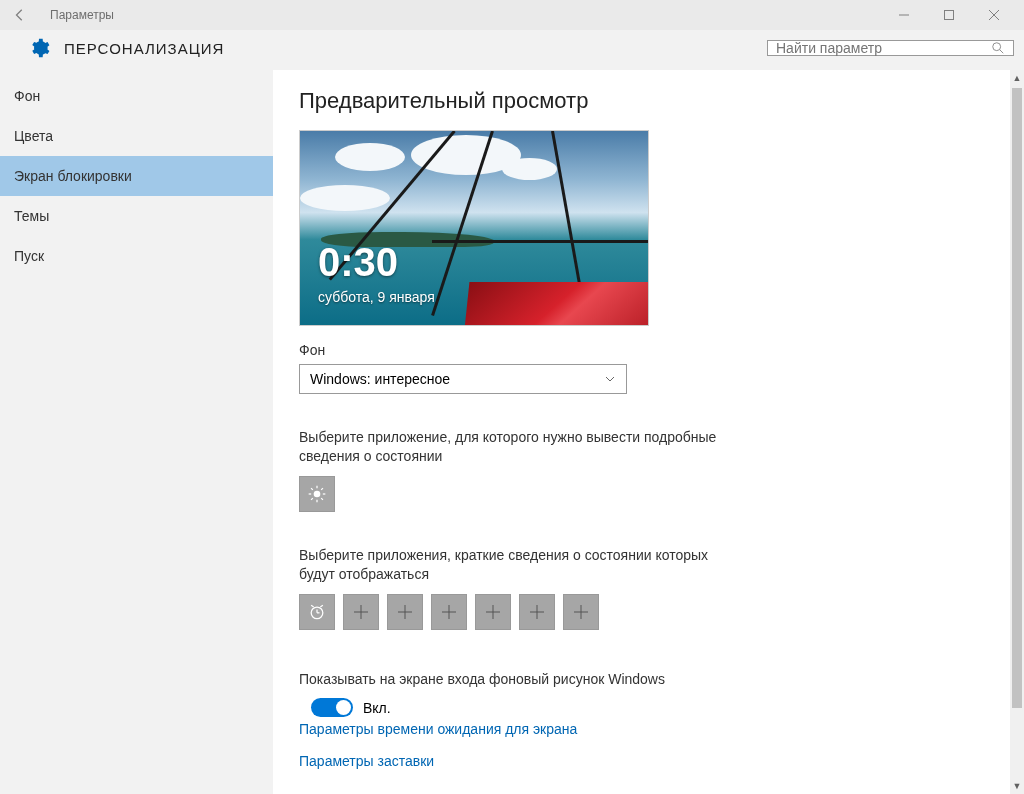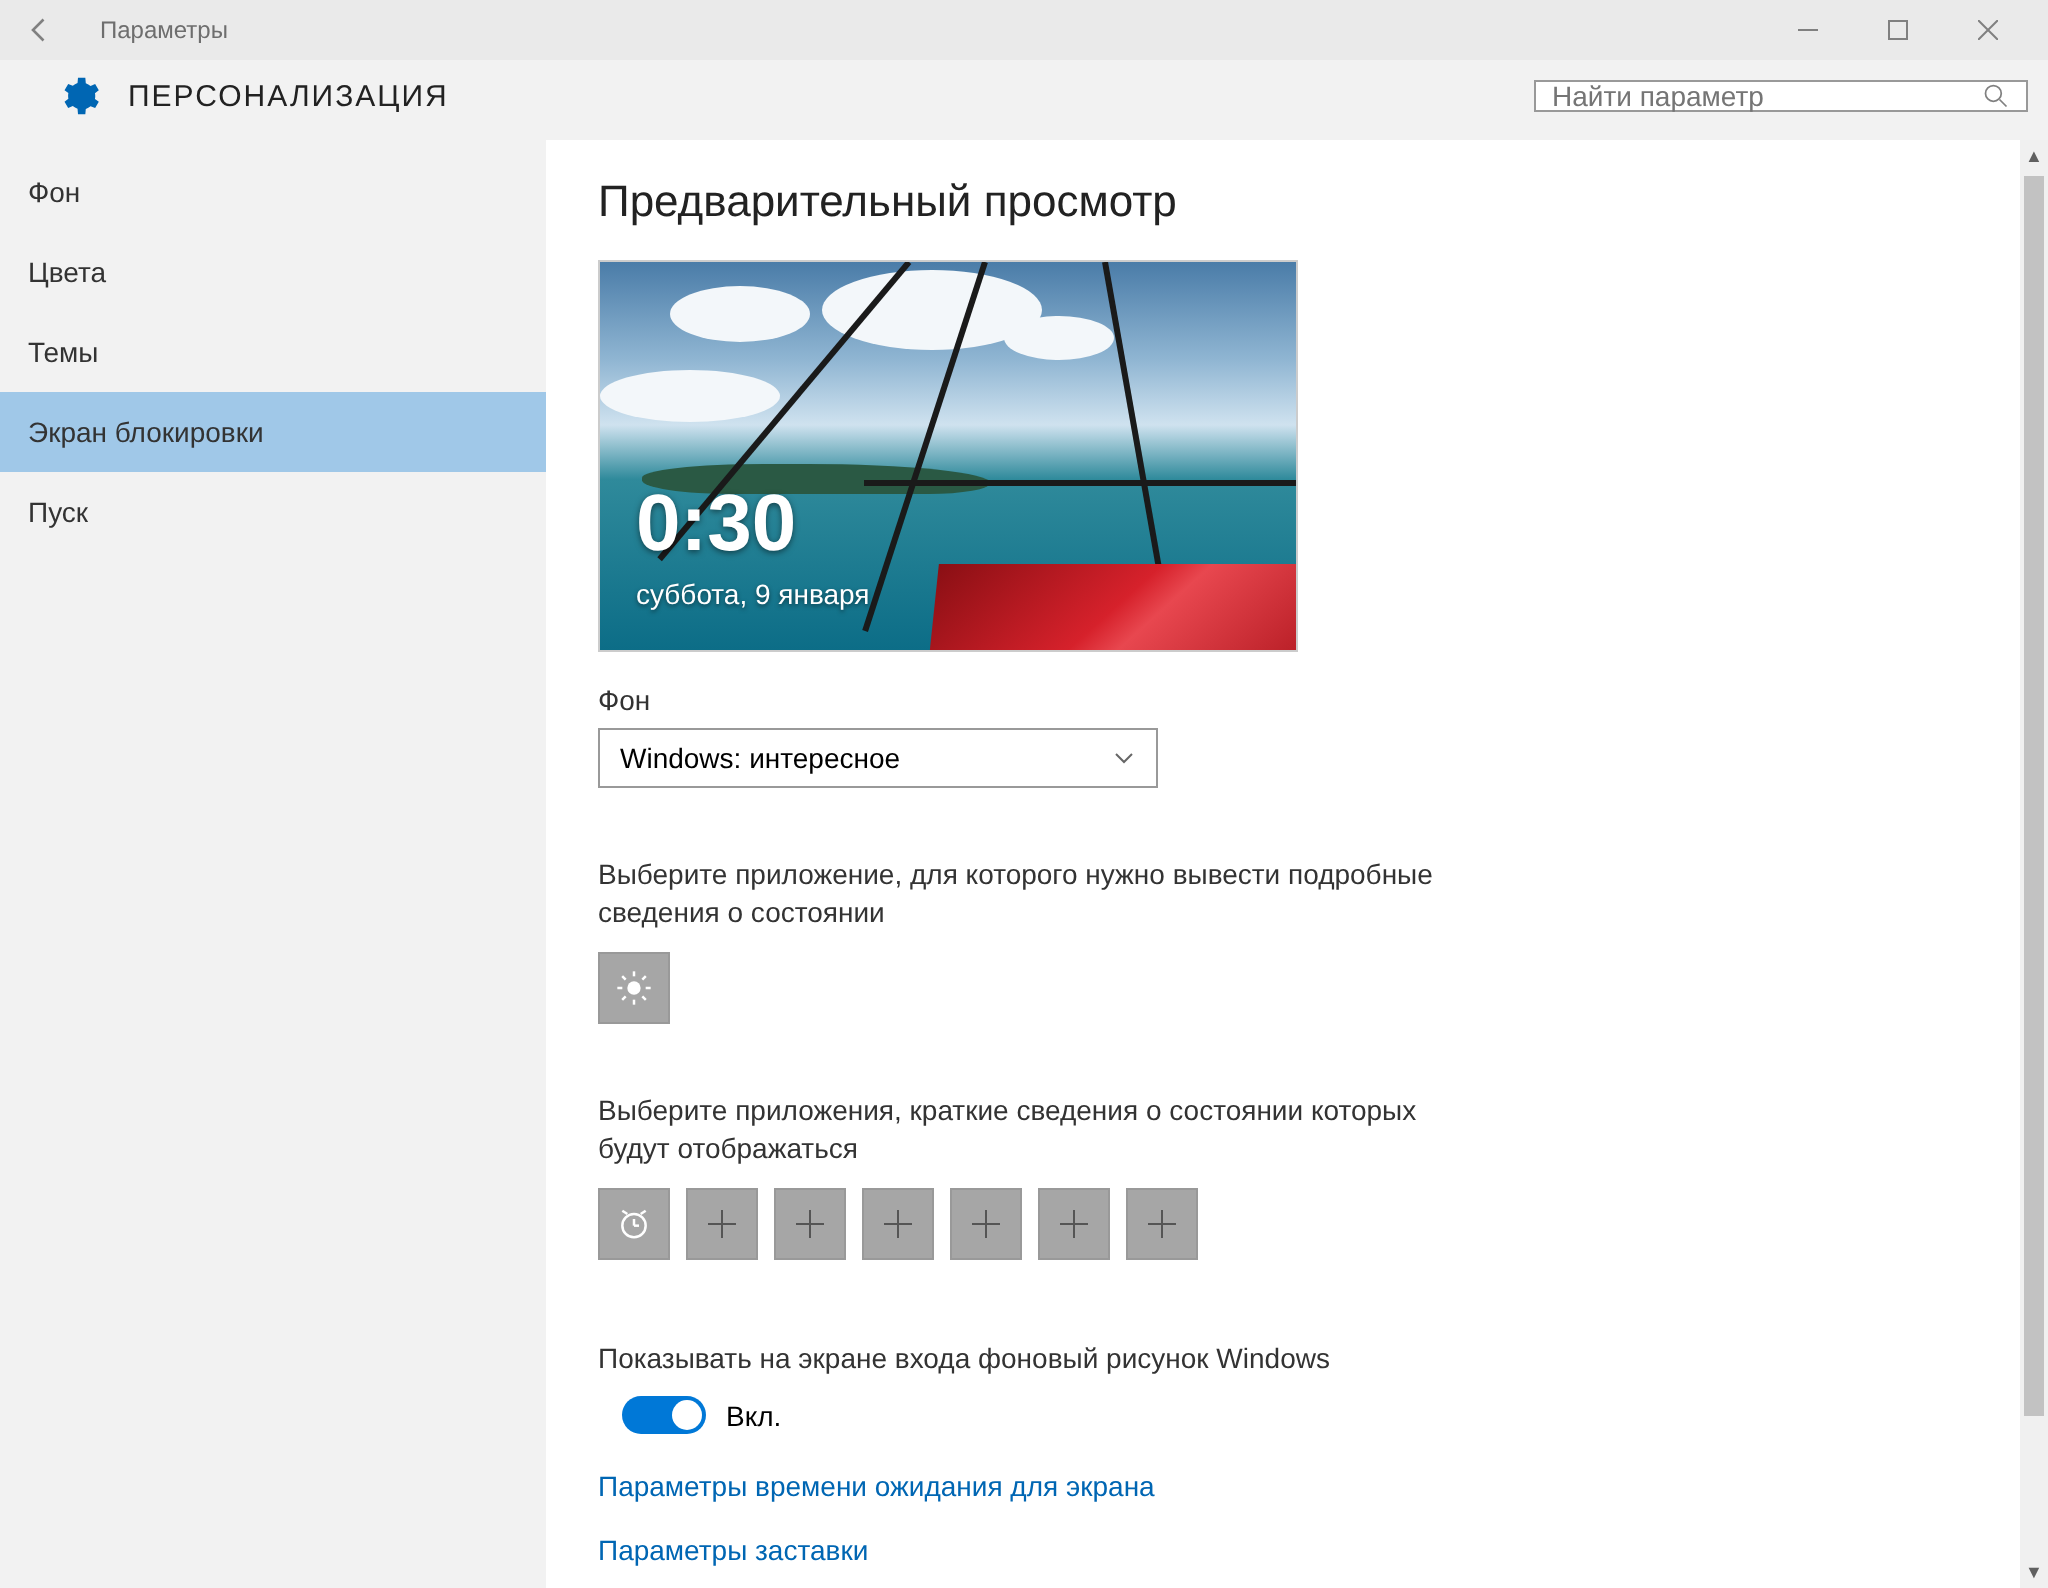--- a/index.html
+++ b/index.html
@@ -30,34 +30,34 @@
 .preview { width: 350px; height: 196px; border: 1px solid #ccc; position: relative; overflow: hidden; }
 .sky { position: absolute; inset: 0; background: linear-gradient(to bottom, #4a7ca8 0%, #8fb5d2 25%, #cfe2ef 42%, #2f8a9b 56%, #0c6d87 100%); }
 .cloud { position: absolute; background: #f3f7fa; border-radius: 50%; }
 .island { position: absolute; left: 6%; top: 52%; width: 50%; height: 8%; background: #2a5944; border-radius: 40% 60% 20% 30% / 50% 70% 40% 50%; }
 .plane-strut { position: absolute; background: #1a1a1a; }
 .plane-wing { position: absolute; right: -6%; bottom: -2%; width: 58%; height: 24%; background: linear-gradient(135deg, #8a0f14 0%, #d6212b 45%, #e8474f 55%, #b0171f 100%); transform: skewX(-6deg); }
 .lock-time { position: absolute; left: 18px; bottom: 40px; color: #fff; font-size: 40px; font-weight: 700; text-shadow: 0 1px 3px rgba(0,0,0,.5); }
 .lock-date { position: absolute; left: 18px; bottom: 20px; color: #fff; font-size: 14px; text-shadow: 0 1px 2px rgba(0,0,0,.5); }
 
 .field-label { font-size: 14px; color: #333; margin-top: 16px; margin-bottom: 6px; }
-.dropdown { width: 280px; height: 30px; border: 1px solid #999; display: flex; align-items: center; padding: 0 10px; font-size: 14px; background: #fff; cursor: pointer; justify-content: space-between; }
+.dropdown { width: 328px; height: 30px; border: 1px solid #999; display: flex; align-items: center; padding: 0 10px; font-size: 14px; background: #fff; cursor: pointer; justify-content: space-between; }
 .dropdown .chev { color: #666; }
 
 .desc-text { font-size: 14px; color: #333; margin-top: 34px; margin-bottom: 10px; max-width: 430px; line-height: 1.35; }
 
 .app-slot { width: 36px; height: 36px; border: 1px solid #999; background: #a6a6a6; display: inline-flex; align-items: center; justify-content: center; color: #fff; cursor: pointer; }
 .slots-row { display: flex; gap: 8px; }
 
 .toggle-row { display: flex; align-items: center; gap: 10px; margin-top: 10px; padding-left: 12px; }
 .toggle { width: 42px; height: 19px; background: #0078d7; border-radius: 10px; position: relative; cursor: pointer; }
 .toggle .knob { position: absolute; right: 2px; top: 2px; width: 15px; height: 15px; background: #fff; border-radius: 50%; }
 .toggle-label { font-size: 14px; }
 
-.link { color: #0066b3; font-size: 14px; margin-top: 18px; display: block; cursor: pointer; }
+.link { color: #0066b3; font-size: 14px; margin-top: 4px; display: block; cursor: pointer; }
 .link + .link { margin-top: 16px; }
 
 .scrollbar { position: absolute; right: 0; top: 0; width: 14px; height: 100%; background: #f0f0f0; }
 .scrollbar .thumb { position: absolute; left: 2px; right: 2px; top: 18px; height: 620px; background: #c2c2c2; }
 .scrollbar .arrow { position: absolute; left: 0; right: 0; height: 16px; display: flex; align-items: center; justify-content: center; color: #606060; font-size: 9px; }
 .scrollbar .arrow.up { top: 0; }
 .scrollbar .arrow.down { bottom: 0; }
 </style>
 </head>
 <body>
@@ -100,22 +100,22 @@
         <circle cx="6.5" cy="6.5" r="4.5" stroke="currentColor" fill="none"></circle>
         <line x1="10" y1="10" x2="14" y2="14" stroke="currentColor"></line>
       </svg>
   </div>
 </div>
 
 <div class="body-area">
   <div class="sidebar">
     <div class="side-item">Фон</div>
     <div class="side-item">Цвета</div>
+    <div class="side-item active">Экран блокировки</div>
     <div class="side-item">Темы</div>
-    <div class="side-item active">Экран блокировки</div>
     <div class="side-item">Пуск</div>
   </div>
 
   <div class="content">
     <h1>Предварительный просмотр</h1>
 
     <div class="preview">
       <div class="sky"></div>
       <div class="cloud" style="left:10%;top:6%;width:70px;height:28px"></div>
       <div class="cloud" style="left:32%;top:2%;width:110px;height:40px"></div>

